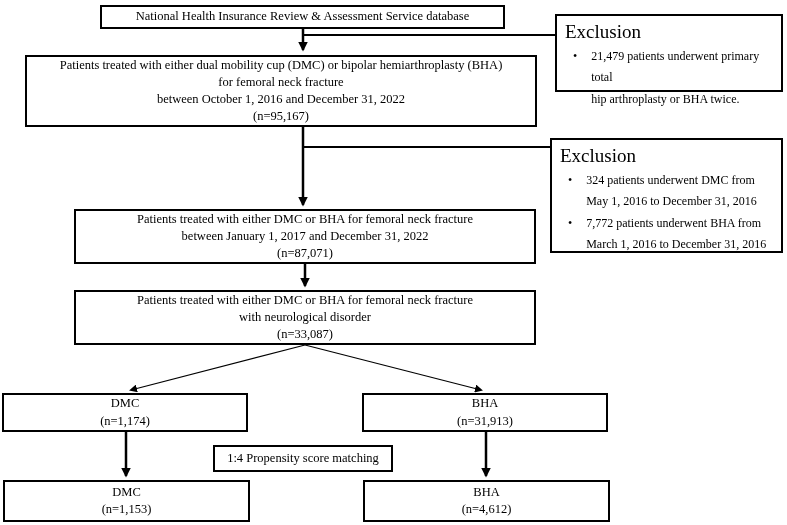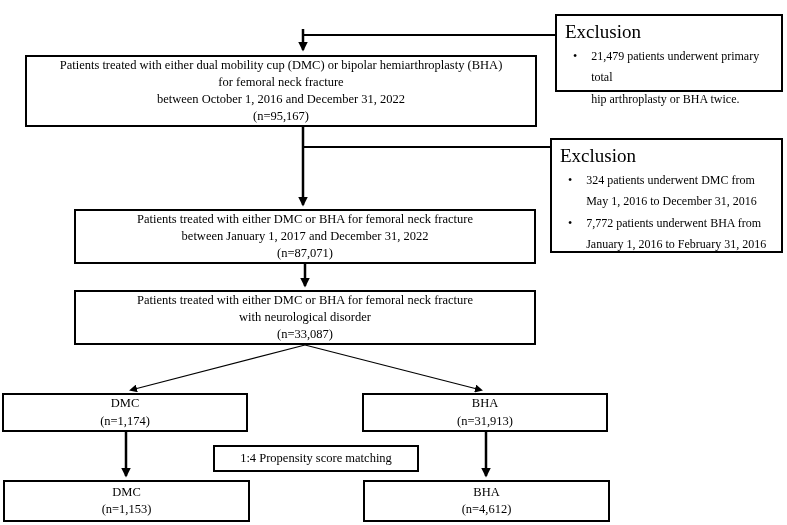--- a/index.html
+++ b/index.html
@@ -62,20 +62,21 @@
     <line x1="302" y1="35" x2="556" y2="35" stroke="#000" stroke-width="2"></line>
     <line x1="303" y1="127" x2="303" y2="205" stroke="#000" stroke-width="2.5" marker-end="url(#arr)"></line>
     <line x1="302" y1="147" x2="550" y2="147" stroke="#000" stroke-width="2"></line>
     <line x1="305" y1="264" x2="305" y2="286" stroke="#000" stroke-width="2.5" marker-end="url(#arr)"></line>
     <line x1="305" y1="345" x2="131" y2="390" stroke="#000" stroke-width="1.2" marker-end="url(#arrs)"></line>
     <line x1="305" y1="345" x2="481" y2="390" stroke="#000" stroke-width="1.2" marker-end="url(#arrs)"></line>
     <line x1="126" y1="432" x2="126" y2="476" stroke="#000" stroke-width="2.5" marker-end="url(#arr)"></line>
     <line x1="486" y1="432" x2="486" y2="476" stroke="#000" stroke-width="2.5" marker-end="url(#arr)"></line>
   </svg>
 
+  <div class="box" style="left:100px;top:5px;width:405px;height:24px;">National Health Insurance Review &amp; Assessment Service database</div>
 
   <div class="excl" style="left:555px;top:14px;width:228px;height:78px;">
     <div class="excl-title">Exclusion</div>
     <ul>
       <li>
         <span class="bullet">•</span>
         <span class="itxt">21,479 patients underwent primary total
 hip arthroplasty or BHA twice.</span>
       </li>
     </ul>
@@ -90,40 +91,40 @@
     <div class="excl-title">Exclusion</div>
     <ul>
       <li>
         <span class="bullet">•</span>
         <span class="itxt">324 patients underwent DMC from
 May 1, 2016 to December 31, 2016</span>
       </li>
       <li>
         <span class="bullet">•</span>
         <span class="itxt">7,772 patients underwent BHA from
-January 1, 2016 to February 31, 2016</span>
+March 1, 2016 to December 31, 2016</span>
       </li>
     </ul>
   </div>
 
   <div class="box thick" style="left:74px;top:209px;width:462px;height:55px;">Patients treated with either DMC or BHA for femoral neck fracture
 between January 1, 2017 and December 31, 2022
 (n=87,071)</div>
 
   <div class="box thick" style="left:74px;top:290px;width:462px;height:55px;">Patients treated with either DMC or BHA for femoral neck fracture
 with neurological disorder
 (n=33,087)</div>
 
   <div class="box" style="left:2px;top:393px;width:246px;height:39px;">DMC
 (n=1,174)</div>
 
   <div class="box" style="left:362px;top:393px;width:246px;height:39px;">BHA
 (n=31,913)</div>
 
-  <div class="box" style="left:213px;top:445px;width:206px;height:27px;">1:4 Propensity score matching</div>
+  <div class="box" style="left:213px;top:445px;width:180px;height:27px;">1:4 Propensity score matching</div>
 
   <div class="box" style="left:3px;top:480px;width:247px;height:42px;">DMC
 (n=1,153)</div>
 
   <div class="box" style="left:363px;top:480px;width:247px;height:42px;">BHA
 (n=4,612)</div>
 
 </div>
 
 </body></html>

